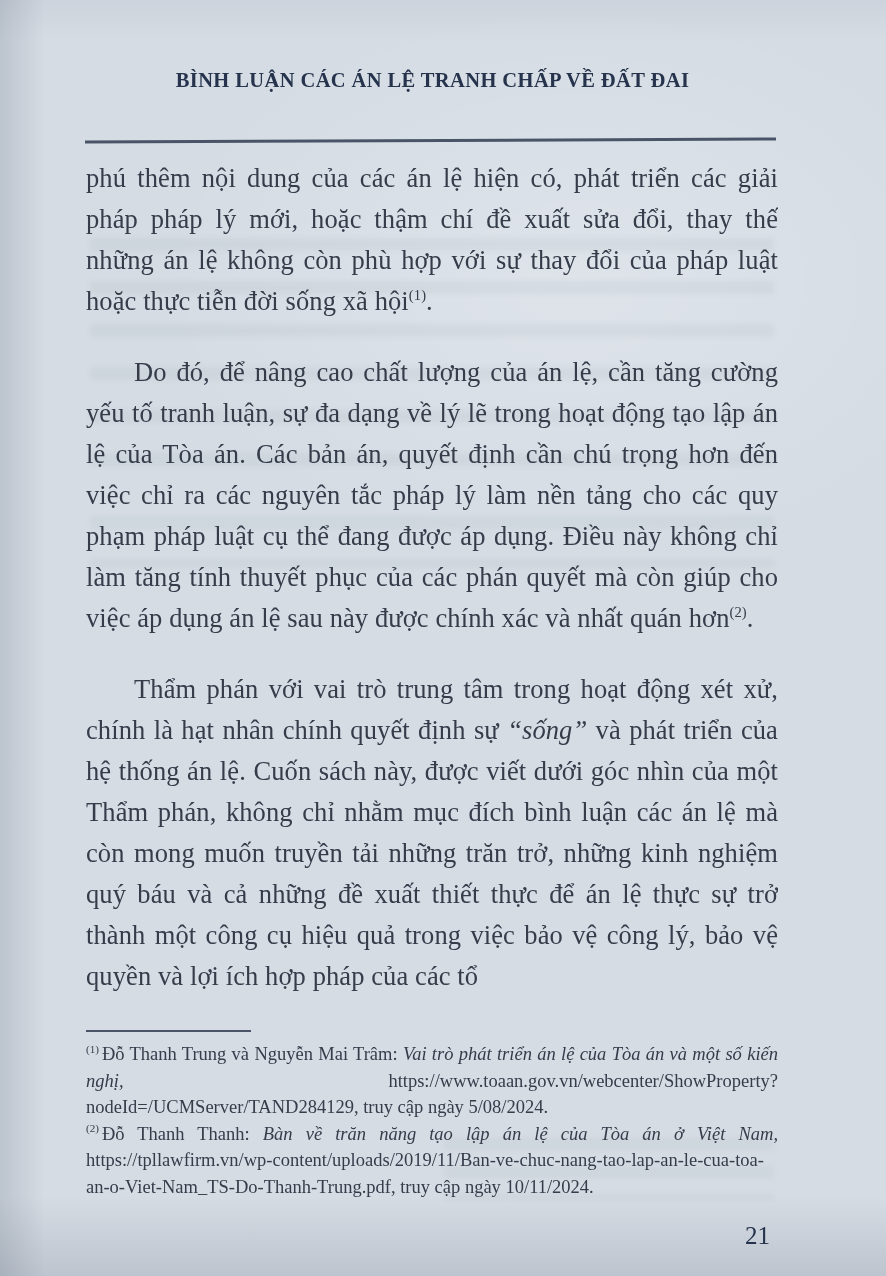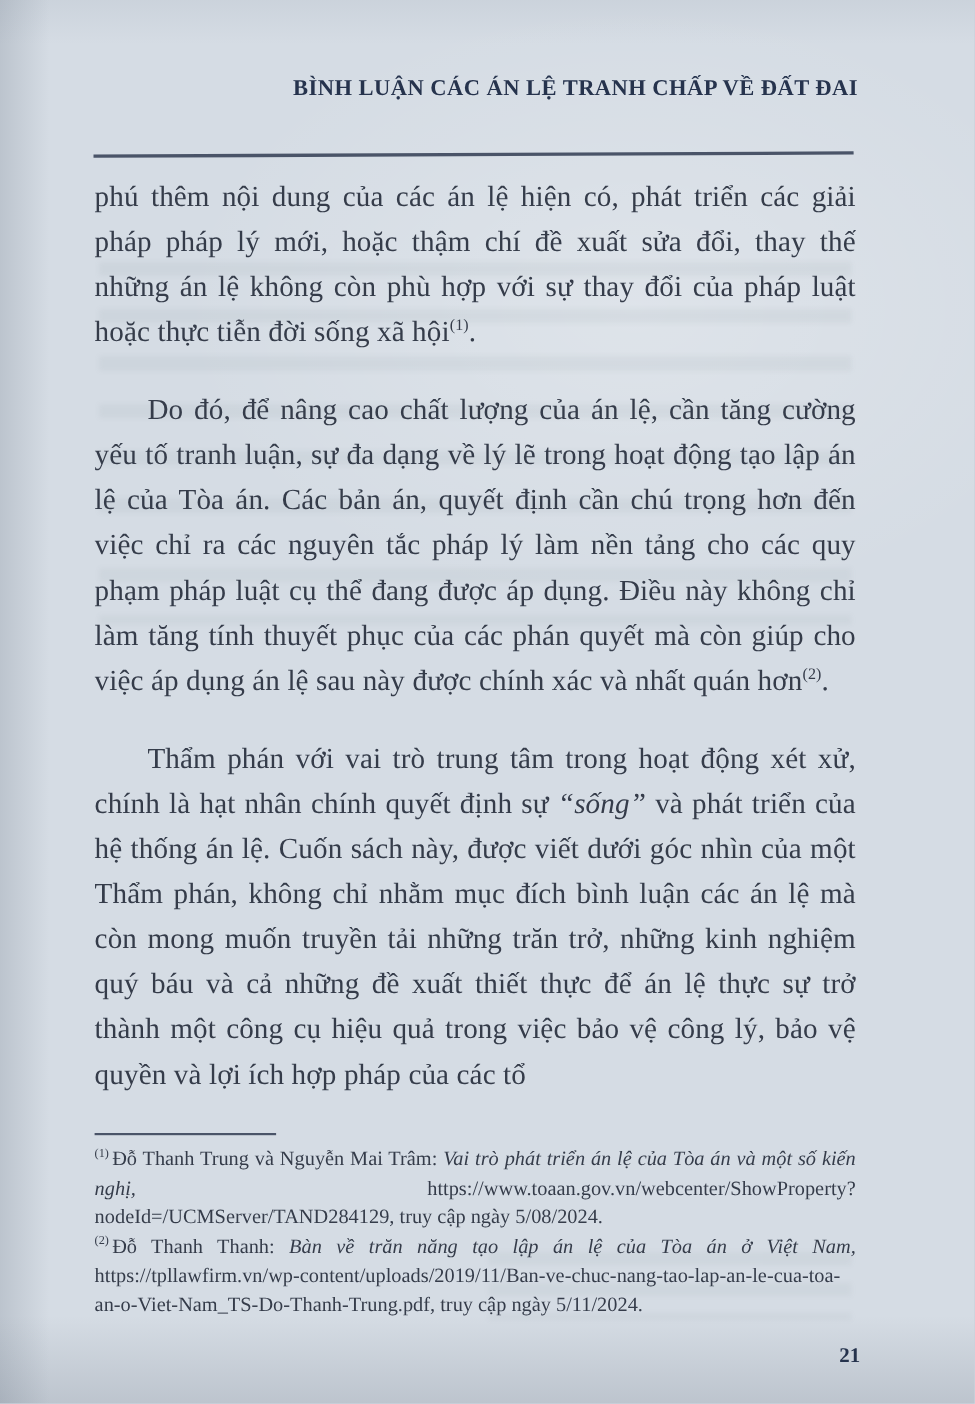--- a/index.html
+++ b/index.html
@@ -13,21 +13,21 @@
       radial-gradient(ellipse 600px 400px at 65% 22%, rgba(255,255,255,0.22), rgba(255,255,255,0) 70%),
       linear-gradient(90deg, rgba(88,100,116,0.20), rgba(88,100,116,0) 45px),
       linear-gradient(0deg, rgba(78,88,104,0.18), rgba(78,88,104,0) 80px),
       linear-gradient(180deg, rgba(120,132,148,0.10), rgba(120,132,148,0) 40px),
       var(--c-paper, #d5dce4);
   }
   
   .running-head {
     position: absolute;
     top: 66px; left: 85px; right: 106px;
-    text-align: right;
+    text-align: center;
     color: var(--c-ink_dark, #26334d);
     font-weight: bold;
     font-size: 20.5px;
     line-height: 29px;
     letter-spacing: 0.4px;
   }
   .head-rule {
     position: absolute;
     top: 139px; left: 85px; right: 110px;
     height: 3px;
@@ -65,23 +65,23 @@
   .fn {
     font-size: 18.5px;
     line-height: 26.5px;
     text-align: justify;
     overflow-wrap: anywhere;
   }
   .fn sup { font-size: 0.6em; line-height: 0; vertical-align: super; margin-right: 3px; }
   
   .page-num {
     position: absolute;
-    top: 1222px; right: 104px;
-    font-size: 19px;
-    font-weight: bold;
+    top: 1222px; right: 116px;
+    font-size: 25px;
+    font-weight: normal;
     color: var(--c-ink_dark, #272e3c);
   }
   
   .bt {
     position: absolute;
     pointer-events: none;
     filter: blur(2.5px);
     opacity: 0.5;
   }
   .bt-a { left: 90px; right: 112px; top: 238px; height: 235px;
@@ -107,18 +107,18 @@
 
   <div class="body-text">
     <p><span>phú thêm nội dung của các án lệ hiện có, phát triển các giải pháp pháp lý mới, hoặc thậm chí đề xuất sửa đổi, thay thế những án lệ không còn phù hợp với sự thay đổi của pháp luật hoặc thực tiễn đời sống xã hội</span><sup>(1)</sup><span>.</span></p>
     <p class="indent"><span>Do đó, để nâng cao chất lượng của án lệ, cần tăng cường yếu tố tranh luận, sự đa dạng về lý lẽ trong hoạt động tạo lập án lệ của Tòa án. Các bản án, quyết định cần chú trọng hơn đến việc chỉ ra các nguyên tắc pháp lý làm nền tảng cho các quy phạm pháp luật cụ thể đang được áp dụng. Điều này không chỉ làm tăng tính thuyết phục của các phán quyết mà còn giúp cho việc áp dụng án lệ sau này được chính xác và nhất quán hơn</span><sup>(2)</sup><span>.</span></p>
     <p class="indent"><span>Thẩm phán với vai trò trung tâm trong hoạt động xét xử, chính là hạt nhân chính quyết định sự </span><span class="it">“sống”</span><span> và phát triển của hệ thống án lệ. Cuốn sách này, được viết dưới góc nhìn của một Thẩm phán, không chỉ nhằm mục đích bình luận các án lệ mà còn mong muốn truyền tải những trăn trở, những kinh nghiệm quý báu và cả những đề xuất thiết thực để án lệ thực sự trở thành một công cụ hiệu quả trong việc bảo vệ công lý, bảo vệ quyền và lợi ích hợp pháp của các tổ</span></p>
   </div>
 
   <div class="footnotes">
     <div class="fn-rule"></div>
     <div class="fn"><sup>(1)</sup><span><span>Đỗ Thanh Trung và Nguyễn Mai Trâm: </span><span class="it">Vai trò phát triển án lệ của Tòa án và một số kiến nghị,</span><span> https://www.toaan.gov.vn/webcenter/ShowProperty?nodeId=/UCMServer/TAND284129, truy cập ngày 5/08/2024.</span></span></div>
-    <div class="fn"><sup>(2)</sup><span><span>Đỗ Thanh Thanh: </span><span class="it">Bàn về trăn năng tạo lập án lệ của Tòa án ở Việt Nam,</span><span> https://tpllawfirm.vn/wp-content/uploads/2019/11/Ban-ve-chuc-nang-tao-lap-an-le-cua-toa-an-o-Viet-Nam_TS-Do-Thanh-Trung.pdf, truy cập ngày 5/11/2024.</span></span></div>
+    <div class="fn"><sup>(2)</sup><span><span>Đỗ Thanh Thanh: </span><span class="it">Bàn về trăn năng tạo lập án lệ của Tòa án ở Việt Nam,</span><span> https://tpllawfirm.vn/wp-content/uploads/2019/11/Ban-ve-chuc-nang-tao-lap-an-le-cua-toa-an-o-Viet-Nam_TS-Do-Thanh-Trung.pdf, truy cập ngày 10/11/2024.</span></span></div>
   </div>
 
   <div class="page-num">21</div>
 
 </div>
 
 </body></html>

